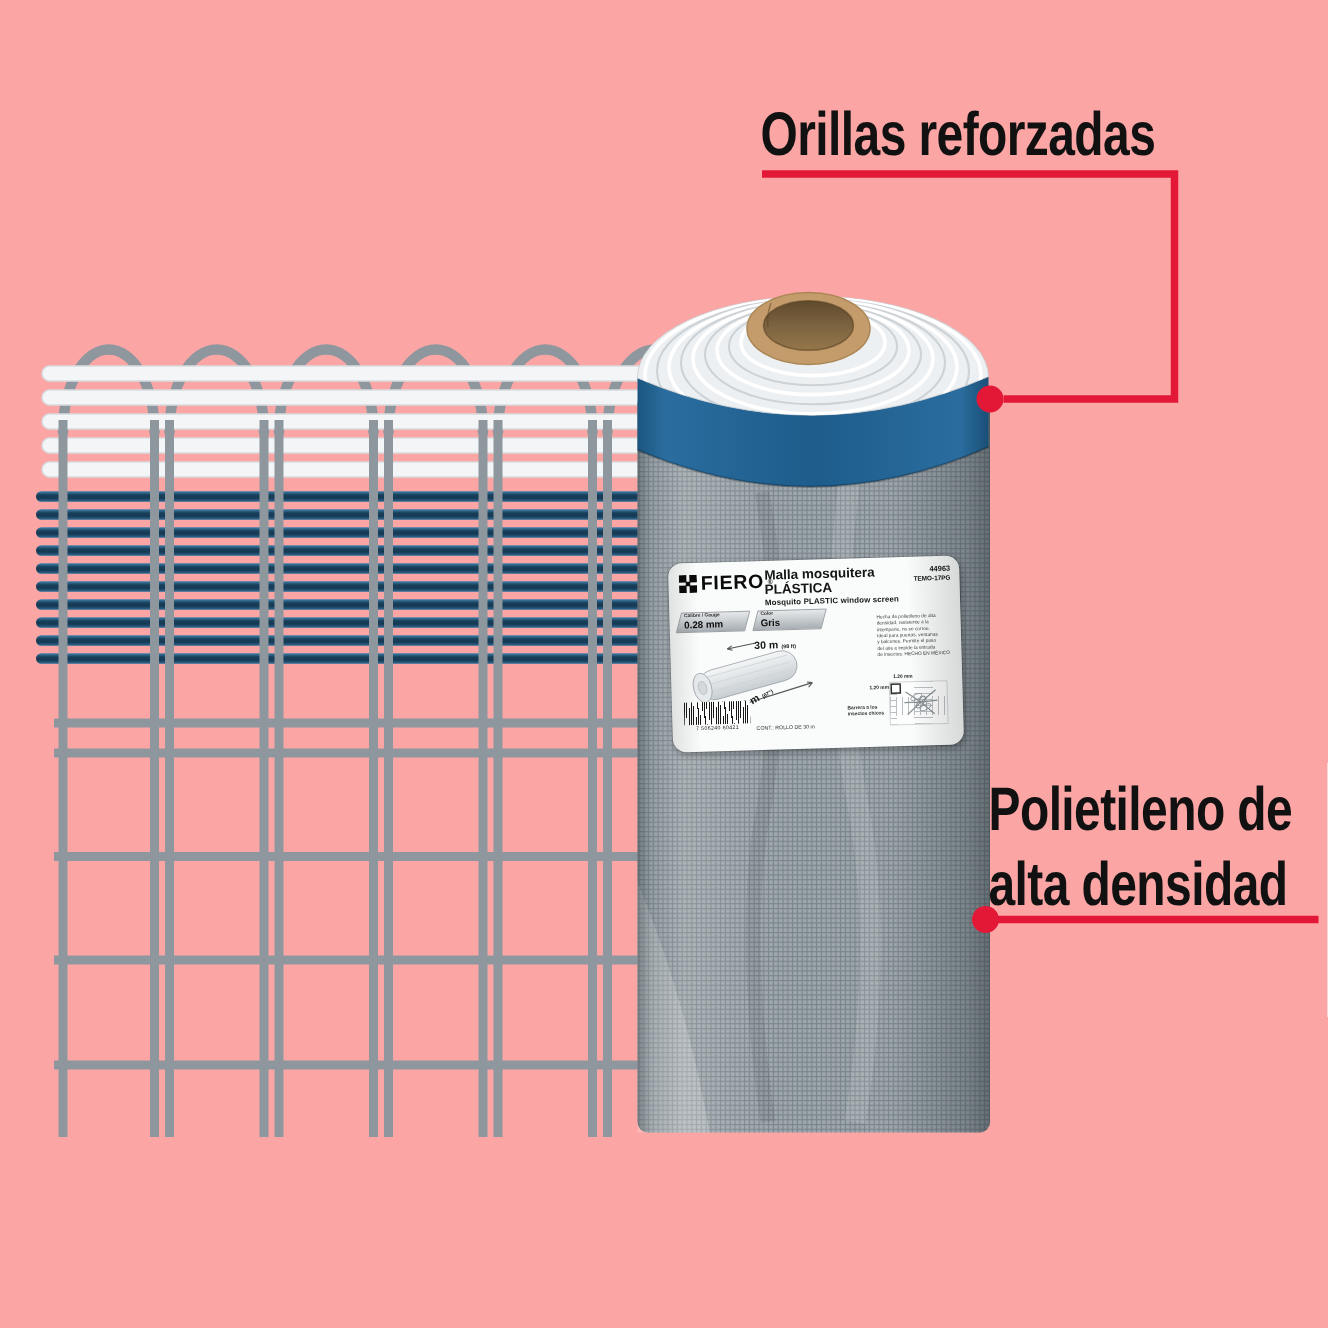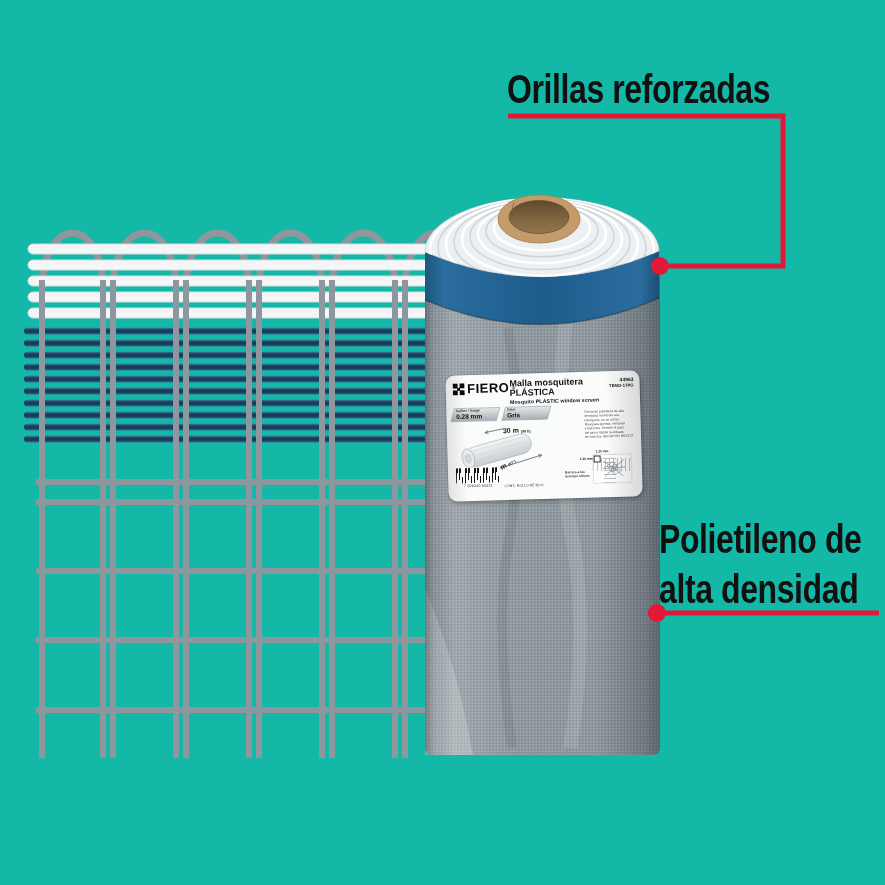--- a/index.html
+++ b/index.html
@@ -1,16 +1,16 @@
 <!DOCTYPE html>
 <html><head>
 <meta charset="utf-8">
 <style>
   html,body{margin:0;padding:0;background:#fff;}
-  .stage{position:relative;width:885px;height:885px;background:#14b8a6;overflow:hidden;
+  .stage{position:relative;width:885px;height:885px;background:#fca5a5;overflow:hidden;
          font-family:"Liberation Sans",sans-serif;color:#141414;}
   svg{display:block;}
   
   .callout{position:absolute;font-weight:700;font-size:41px;line-height:50px;color:#111;
            transform:scaleX(.78);transform-origin:0 0;white-space:nowrap;letter-spacing:-.5px;}
   .callout-top{left:507px;top:64px;}
   .callout-bottom{left:659px;top:514px;}
   .red-overlay{position:absolute;left:0;top:0;pointer-events:none;}
   
   .mesh{position:absolute;left:20px;top:218px;}

